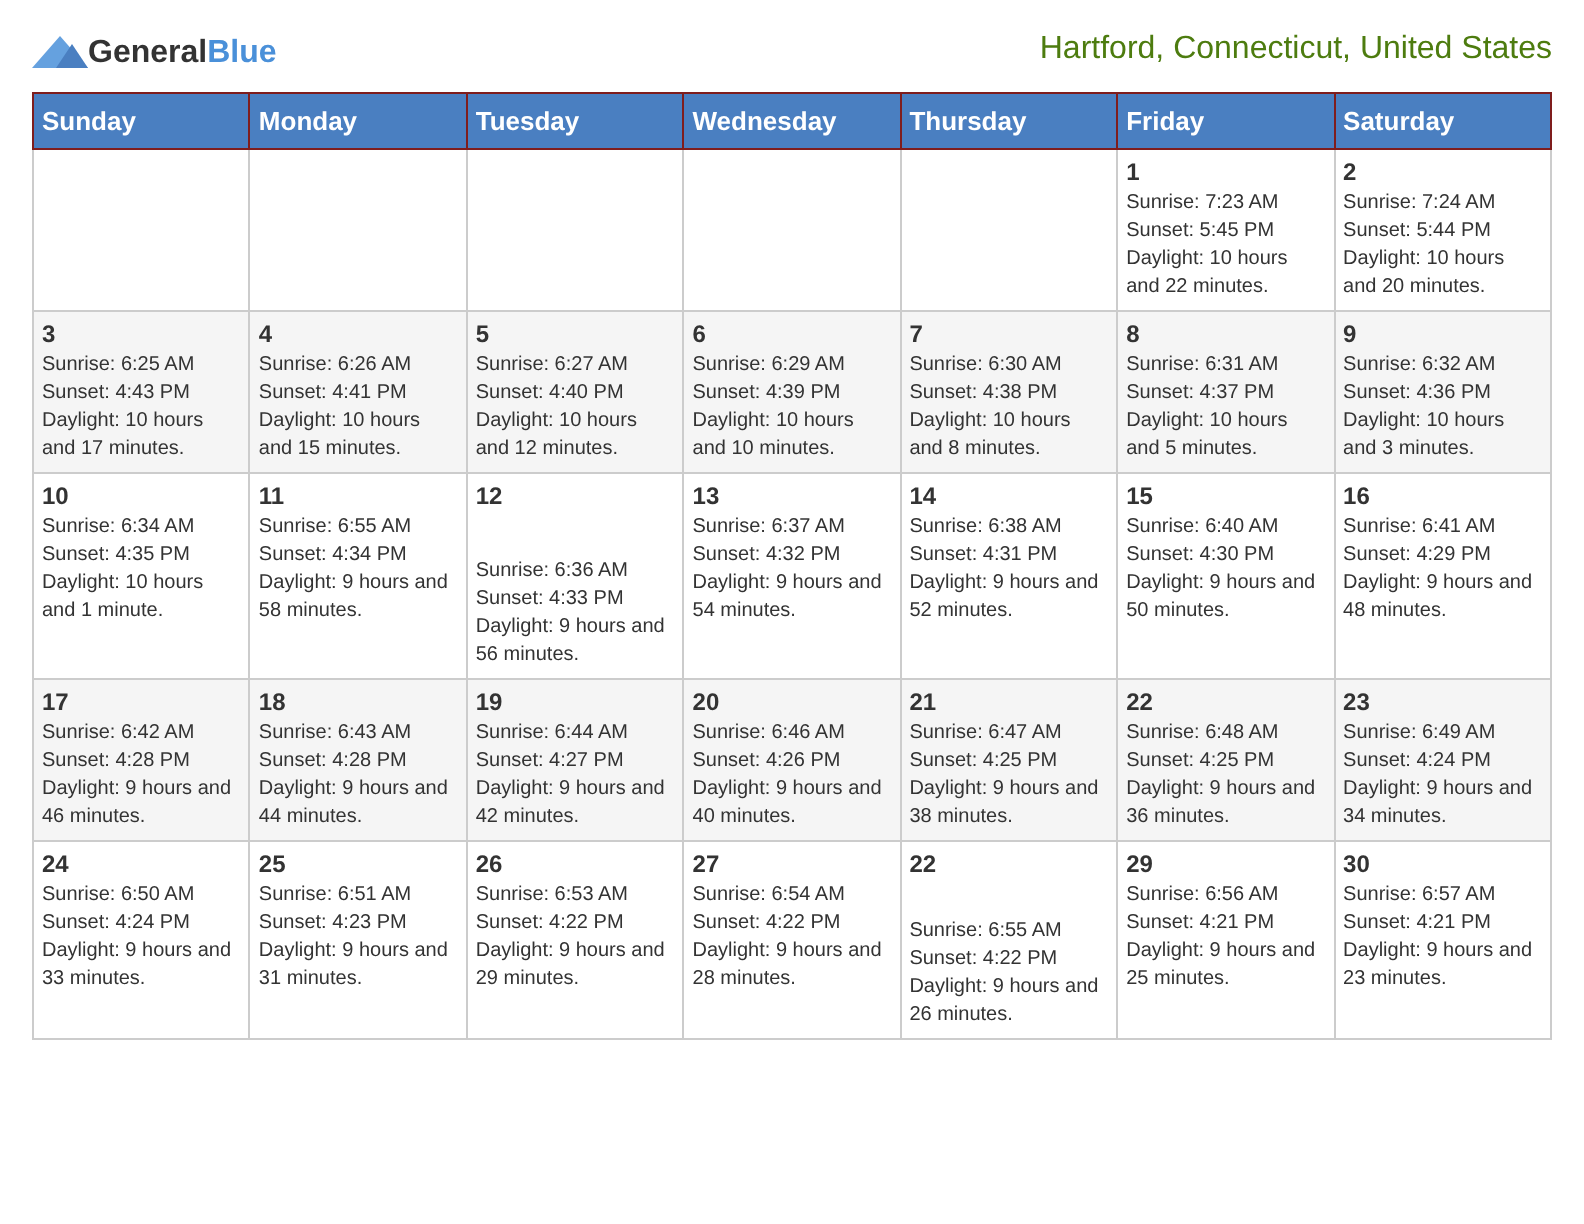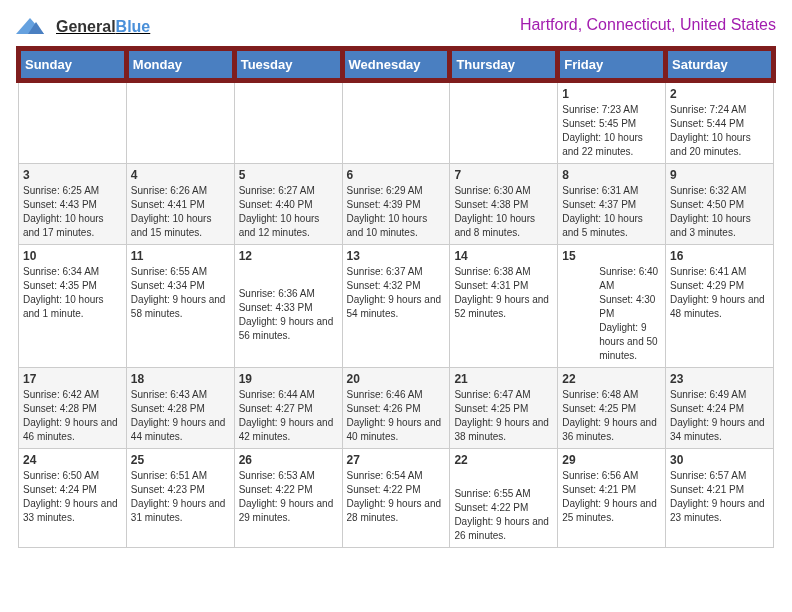--- a/index.html
+++ b/index.html
@@ -12,51 +12,50 @@
     }
     .header-area {
       display: flex;
       justify-content: space-between;
       align-items: flex-start;
       margin-bottom: 8px;
     }
     .logo {
       display: flex;
       align-items: center;
-      gap: 12px;
-      text-decoration: underline;
+      gap: 0;
     }
     .logo-icon {
       width: 28px;
       height: 22px;
     }
     .title-area {
       text-align: right;
     }
     .month-title {
       font-size: 36px;
       color: #333;
       font-weight: normal;
     }
     .location-title {
       font-size: 16px;
-      color: #a21caf;
+      color: #4d7c0f;
     }
     table {
       width: 100%;
       border-collapse: collapse;
       table-layout: fixed;
     }
     thead tr th {
       background-color: #4a7fc1;
       color: white;
       padding: 6px 4px;
       font-size: 13px;
       text-align: left;
-      border: 5px solid #7f1d1d;
+      border: 1px solid #7f1d1d;
     }
     tbody tr td {
       border: 1px solid #ccc;
       vertical-align: top;
       padding: 4px;
       font-size: 10.5px;
       color: #333;
       height: 80px;
       background: #fff;
     }
@@ -160,21 +159,21 @@
         </td>
         <td>
           <div class="day-number">8</div>
           <div class="day-info" style="white-space: pre-line;">Sunrise: 6:31 AM
 Sunset: 4:37 PM
 Daylight: 10 hours and 5 minutes.</div>
         </td>
         <td>
           <div class="day-number">9</div>
           <div class="day-info" style="white-space: pre-line;">Sunrise: 6:32 AM
-Sunset: 4:50 PM
+Sunset: 4:36 PM
 Daylight: 10 hours and 3 minutes.</div>
         </td>
       </tr>
       <tr>
         <td>
           <div class="day-number">10</div>
           <div class="day-info" style="white-space: pre-line;">Sunrise: 6:34 AM
 Sunset: 4:35 PM
 Daylight: 10 hours and 1 minute.</div>
         </td>
@@ -197,21 +196,21 @@
 Daylight: 9 hours and 54 minutes.</div>
         </td>
         <td>
           <div class="day-number">14</div>
           <div class="day-info" style="white-space: pre-line;">Sunrise: 6:38 AM
 Sunset: 4:31 PM
 Daylight: 9 hours and 52 minutes.</div>
         </td>
         <td>
           <div class="day-number">15</div>
-          <div class="day-info" style="white-space: pre-line; margin-left: 37px;">Sunrise: 6:40 AM
+          <div class="day-info" style="white-space: pre-line;">Sunrise: 6:40 AM
 Sunset: 4:30 PM
 Daylight: 9 hours and 50 minutes.</div>
         </td>
         <td>
           <div class="day-number">16</div>
           <div class="day-info" style="white-space: pre-line;">Sunrise: 6:41 AM
 Sunset: 4:29 PM
 Daylight: 9 hours and 48 minutes.</div>
         </td>
       </tr>

